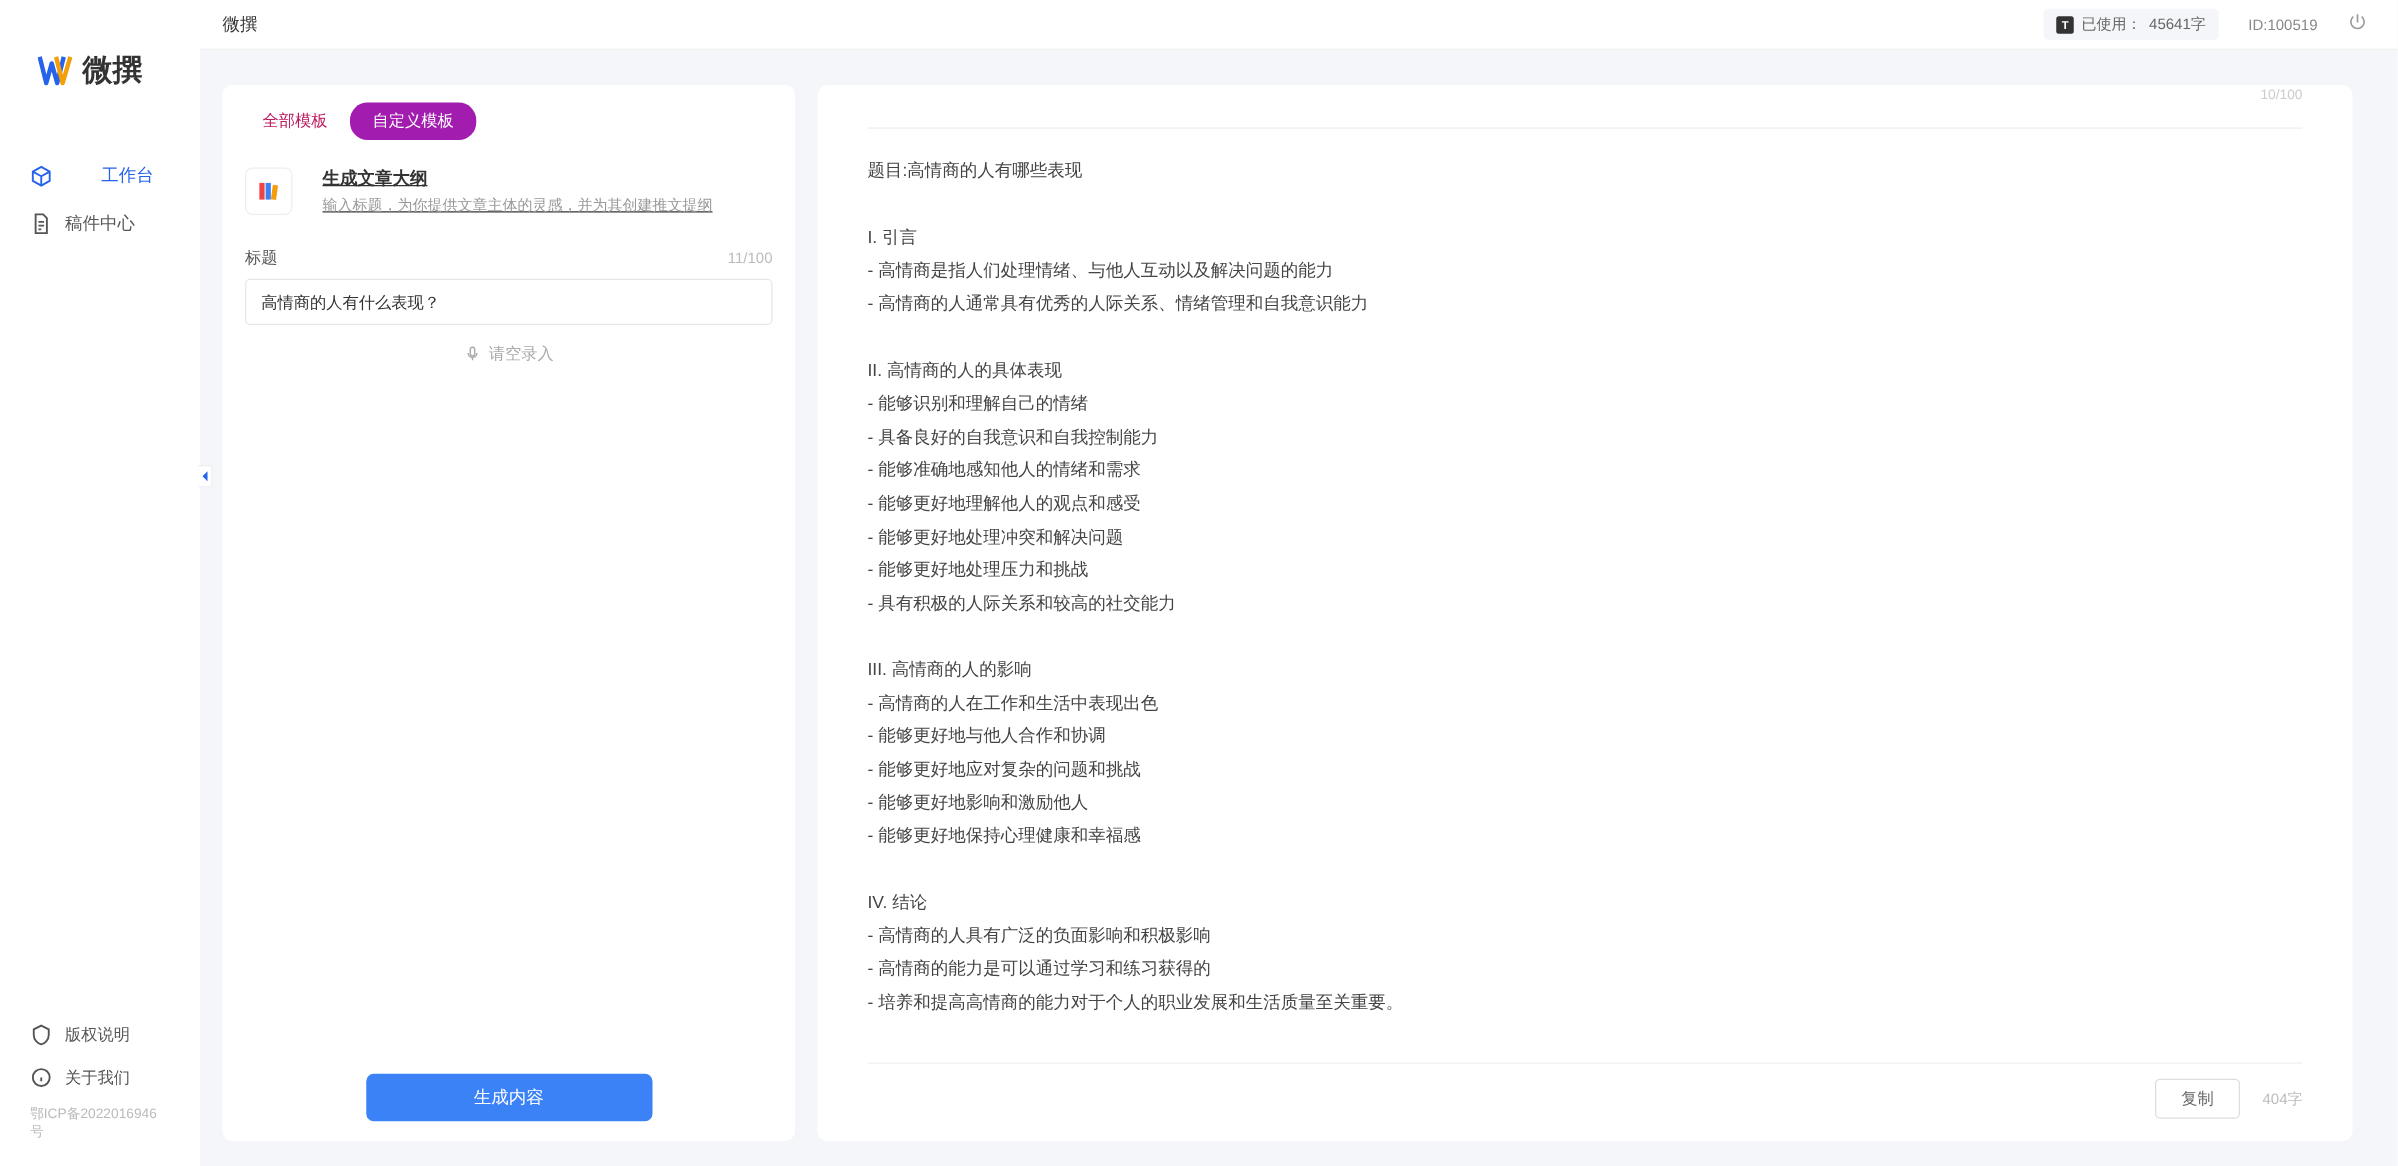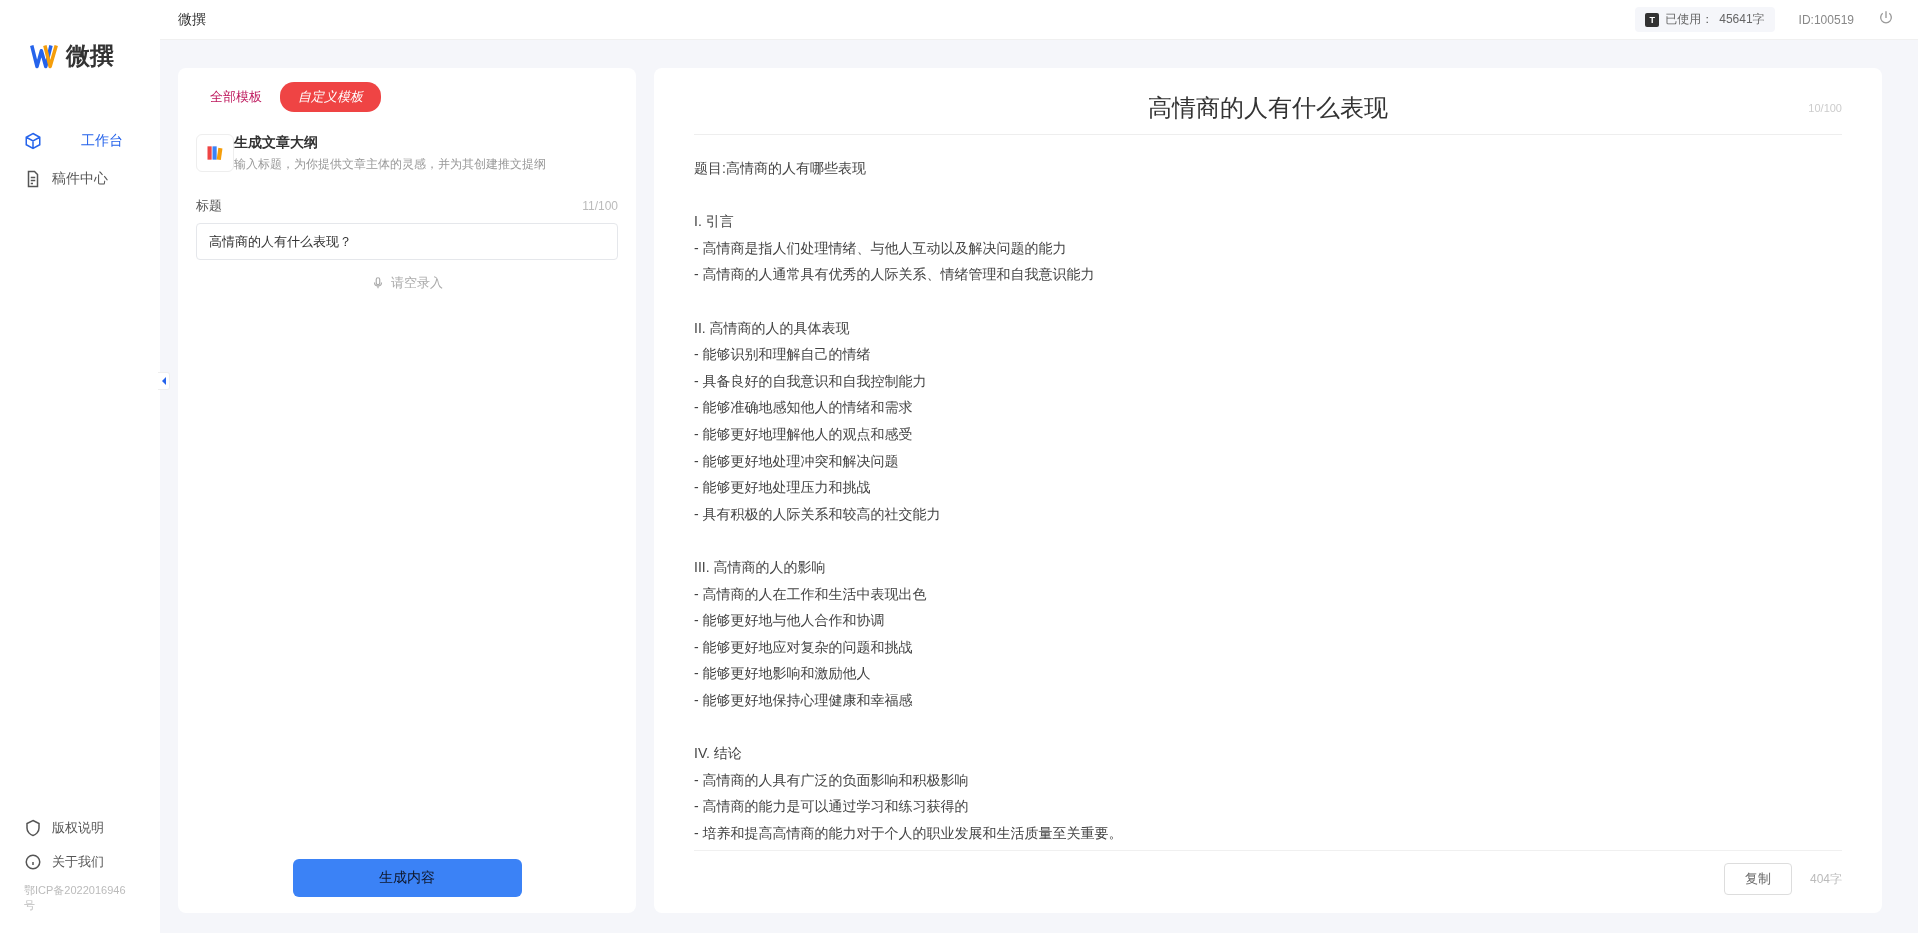--- a/index.html
+++ b/index.html
@@ -30,35 +30,35 @@
 .usage-icon { width: 14px; height: 14px; background: #333; color: #fff; border-radius: 2px; display: flex; align-items: center; justify-content: center; font-size: 9px; font-weight: bold; }
 .user-id { font-size: 12px; color: #888; }
 .power-icon { color: #999; cursor: pointer; }
 
 .content { flex: 1; display: flex; gap: 18px; padding: 28px 36px 20px 18px; overflow: hidden; }
 
 
 .left-panel { width: 458px; background: #fff; border-radius: 8px; display: flex; flex-direction: column; padding: 14px 0 16px; }
 .tabs { display: flex; gap: 0; padding: 0 14px 14px; }
 .tab { padding: 6px 18px; font-size: 13px; border-radius: 14px; cursor: pointer; color: #be185d; }
-.tab.active { background: #ef4444; color: #fff; font-style: italic; }
-.template-card { display: flex; gap: 0; padding: 8px 18px 14px; align-items: flex-start; }
+.tab.active { background: #a21caf; color: #fff; }
+.template-card { display: flex; gap: 24px; padding: 8px 18px 14px; align-items: flex-start; text-decoration: underline; }
 .template-icon { width: 38px; height: 38px; border-radius: 6px; background: #fff; border: 1px solid #eee; display: flex; align-items: center; justify-content: center; flex-shrink: 0; }
 .template-icon svg { width: 20px; height: 20px; }
 .template-info { flex: 1; }
 .template-title { font-size: 14px; font-weight: 600; color: #333; margin-bottom: 4px; }
 .template-desc { font-size: 12px; color: #999; }
 .form-sec { padding: 10px 18px 0; }
 .form-label { display: flex; justify-content: space-between; align-items: center; font-size: 13px; color: #555; margin-bottom: 8px; }
 .char-count { font-size: 12px; color: #bbb; }
 .title-input { width: 100%; border: 1px solid #e5e7eb; border-radius: 4px; padding: 10px 12px; font-size: 13px; color: #333; outline: none; }
 .voice-row { display: flex; align-items: center; justify-content: center; gap: 6px; padding: 14px 0; color: #aaa; font-size: 13px; }
 .voice-row svg { width: 14px; height: 14px; }
 .left-spacer { flex: 1; }
-.generate-btn { margin: 0 auto; width: 229px; padding: 10px 0; background: #3b82f6; color: #0f172a; border: none; border-radius: 6px; font-size: 14px; cursor: pointer; }
+.generate-btn { margin: 0 auto; width: 229px; padding: 10px 0; background: #3b82f6; color: #ffffff; border: none; border-radius: 6px; font-size: 14px; cursor: pointer; }
 
 
 .right-panel { flex: 1; background: #fff; border-radius: 8px; display: flex; flex-direction: column; padding: 24px 40px 18px; }
 .output-title-row { position: relative; text-align: center; padding-bottom: 10px; border-bottom: 1px solid #eee; }
 .output-title { font-size: 24px; font-weight: 500; font-family: "SimSun", serif; }
 .title-count { position: absolute; right: 0; bottom: 20px; font-size: 11px; color: #ccc; }
 .output-body { flex: 1; padding-top: 20px; font-size: 14px; line-height: 1.9; color: #444; white-space: pre-line; overflow: auto; }
 .output-footer { display: flex; justify-content: flex-end; align-items: center; gap: 18px; padding-top: 12px; border-top: 1px solid #f0f0f0; }
 .copy-btn { padding: 6px 20px; border: 1px solid #ddd; background: #fff; border-radius: 4px; color: #666; cursor: pointer; font-size: 13px; font-family: Liberation Serif, serif; }
 .word-count { font-size: 12px; color: #bbb; }
@@ -166,21 +166,20 @@
               <path d="M6 11 A6 6 0 0 0 18 11 M12 17 L12 21"></path>
             </svg>
           <span>请空录入</span>
         </div>
         <div class="left-spacer"></div>
         <button class="generate-btn">生成内容</button>
       </section>
 
       <section class="right-panel">
         <div class="output-title-row">
-          <div class="output-title">高情商的人有什么表现</div>
           <div class="title-count">10/100</div>
         </div>
         <div class="output-body">题目:高情商的人有哪些表现
 
 I. 引言
 - 高情商是指人们处理情绪、与他人互动以及解决问题的能力
 - 高情商的人通常具有优秀的人际关系、情绪管理和自我意识能力
 
 II. 高情商的人的具体表现
 - 能够识别和理解自己的情绪

